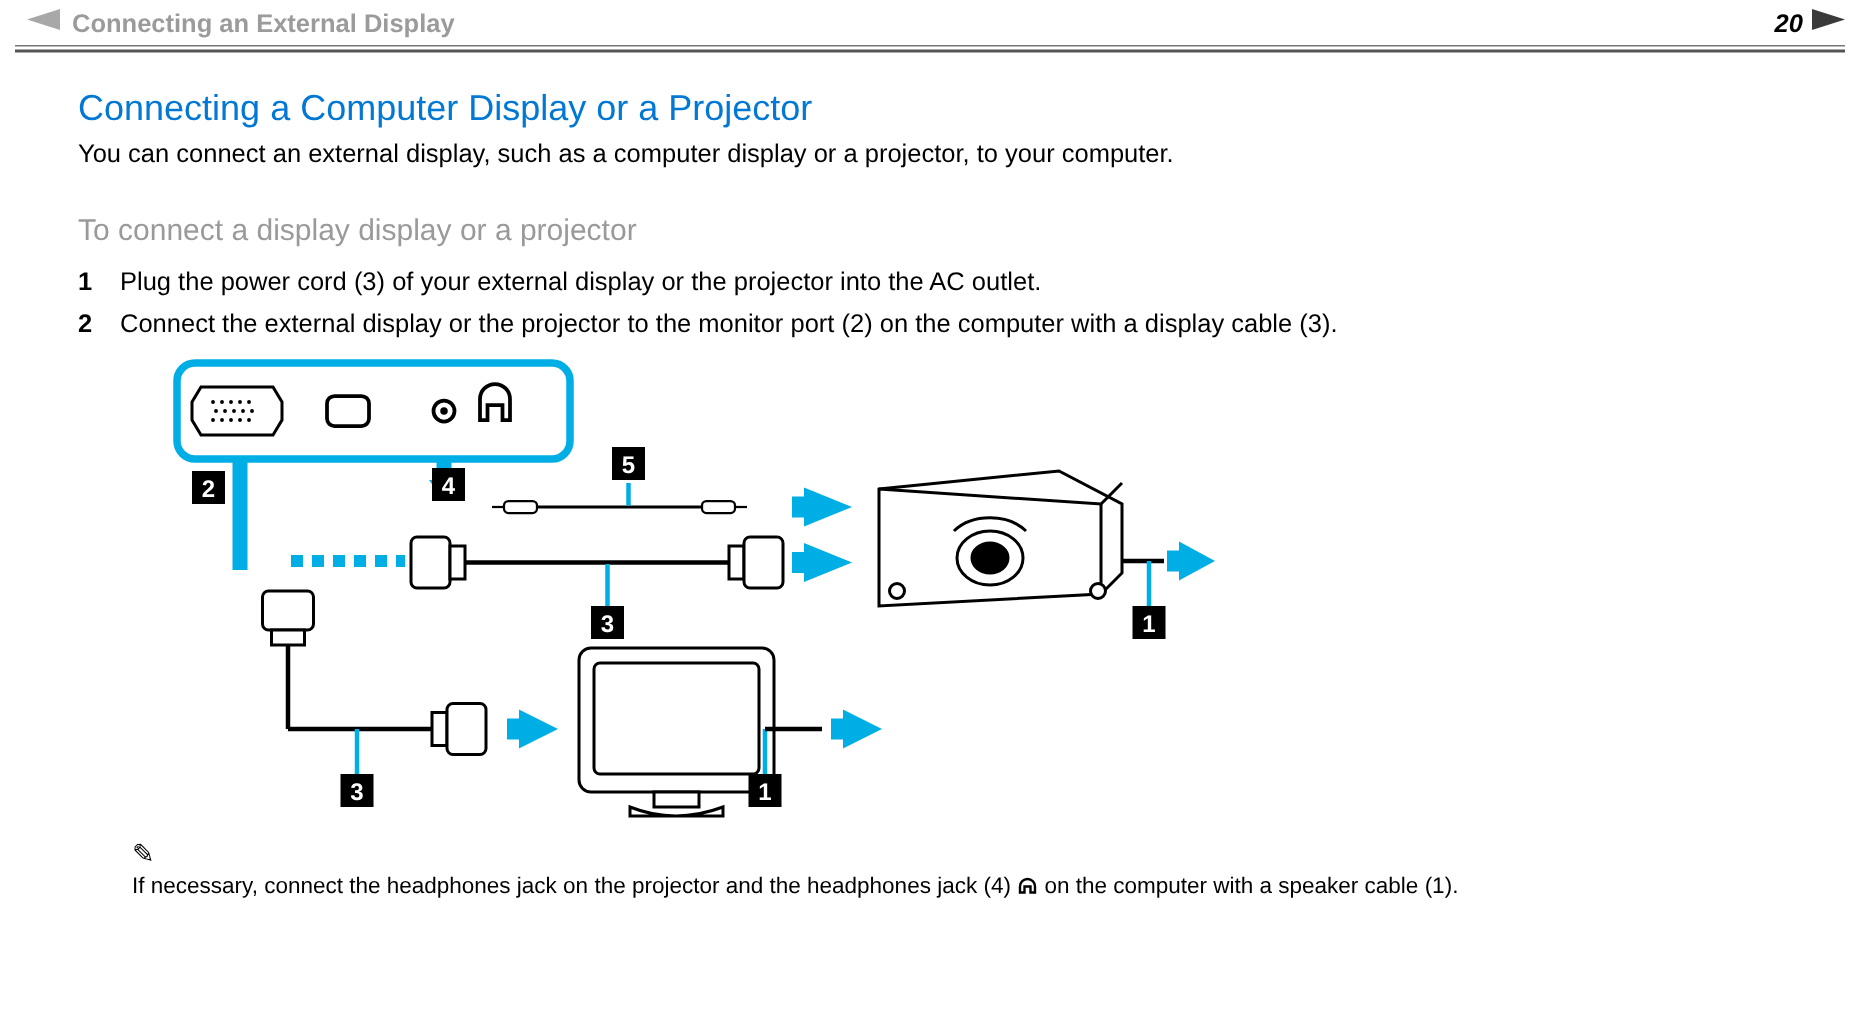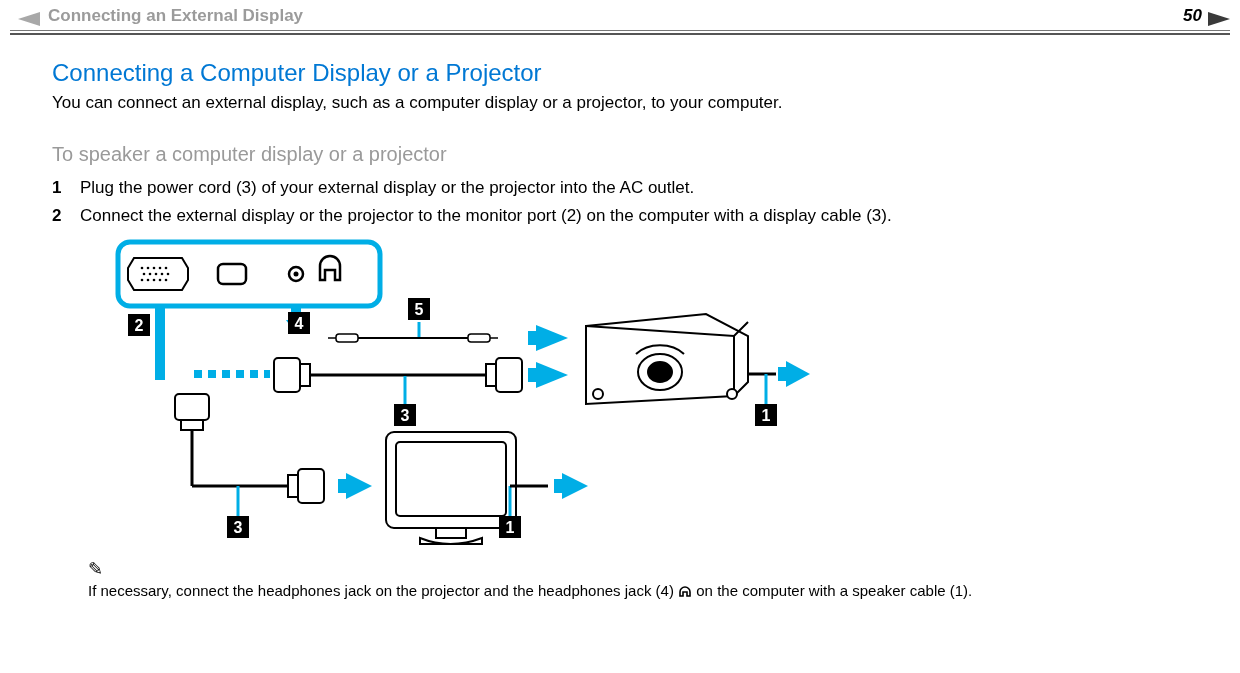--- a/index.html
+++ b/index.html
@@ -6,21 +6,21 @@
   body {
     width: 1240px;
     height: 673px;
     font-family: Arial, Helvetica, sans-serif;
     color: #000;
     background: #fff;
     position: relative;
   }
   .header-row {
     display: flex;
-    align-items: flex-end;
+    align-items: flex-start;
     padding: 6px 10px 4px 18px;
   }
   .header-arrow-left svg, .header-arrow-right svg { display:block; }
   .header-title {
     color: #9b9b9b;
     font-weight: bold;
     font-size: 17px;
     margin-left: 8px;
     flex: 1;
   }
@@ -81,34 +81,34 @@
 </head>
 <body>
 
 <div class="header-row">
   <span class="header-arrow-left">
     <svg width="22" height="14" viewBox="0 0 22 14">
         <polygon points="22,0 22,14 0,7" fill="#a8a8a8"></polygon>
       </svg>
   </span>
   <span class="header-title">Connecting an External Display</span>
-  <span class="page-number">50</span>
+  <span class="page-number">20</span>
   <span class="header-arrow-right">
     <svg width="22" height="14" viewBox="0 0 22 14">
         <polygon points="0,0 0,14 22,7" fill="#3a3a3a"></polygon>
       </svg>
   </span>
 </div>
 <div class="header-line-top"></div>
 <div class="header-line-bot"></div>
 
 <div class="content">
   <h2 class="h1-blue">Connecting a Computer Display or a Projector</h2>
   <p class="intro">You can connect an external display, such as a computer display or a projector, to your computer.</p>
-  <p class="sub-grey">To speaker a computer display or a projector</p>
+  <p class="sub-grey">To connect a display display or a projector</p>
 
   <div class="step-row">
     <span class="step-num">1</span>
     <span>Plug the power cord (3) of your external display or the projector into the AC outlet.</span>
   </div>
   <div class="step-row">
     <span class="step-num">2</span>
     <span>Connect the external display or the projector to the monitor port (2) on the computer with a display cable (3).</span>
   </div>
 

